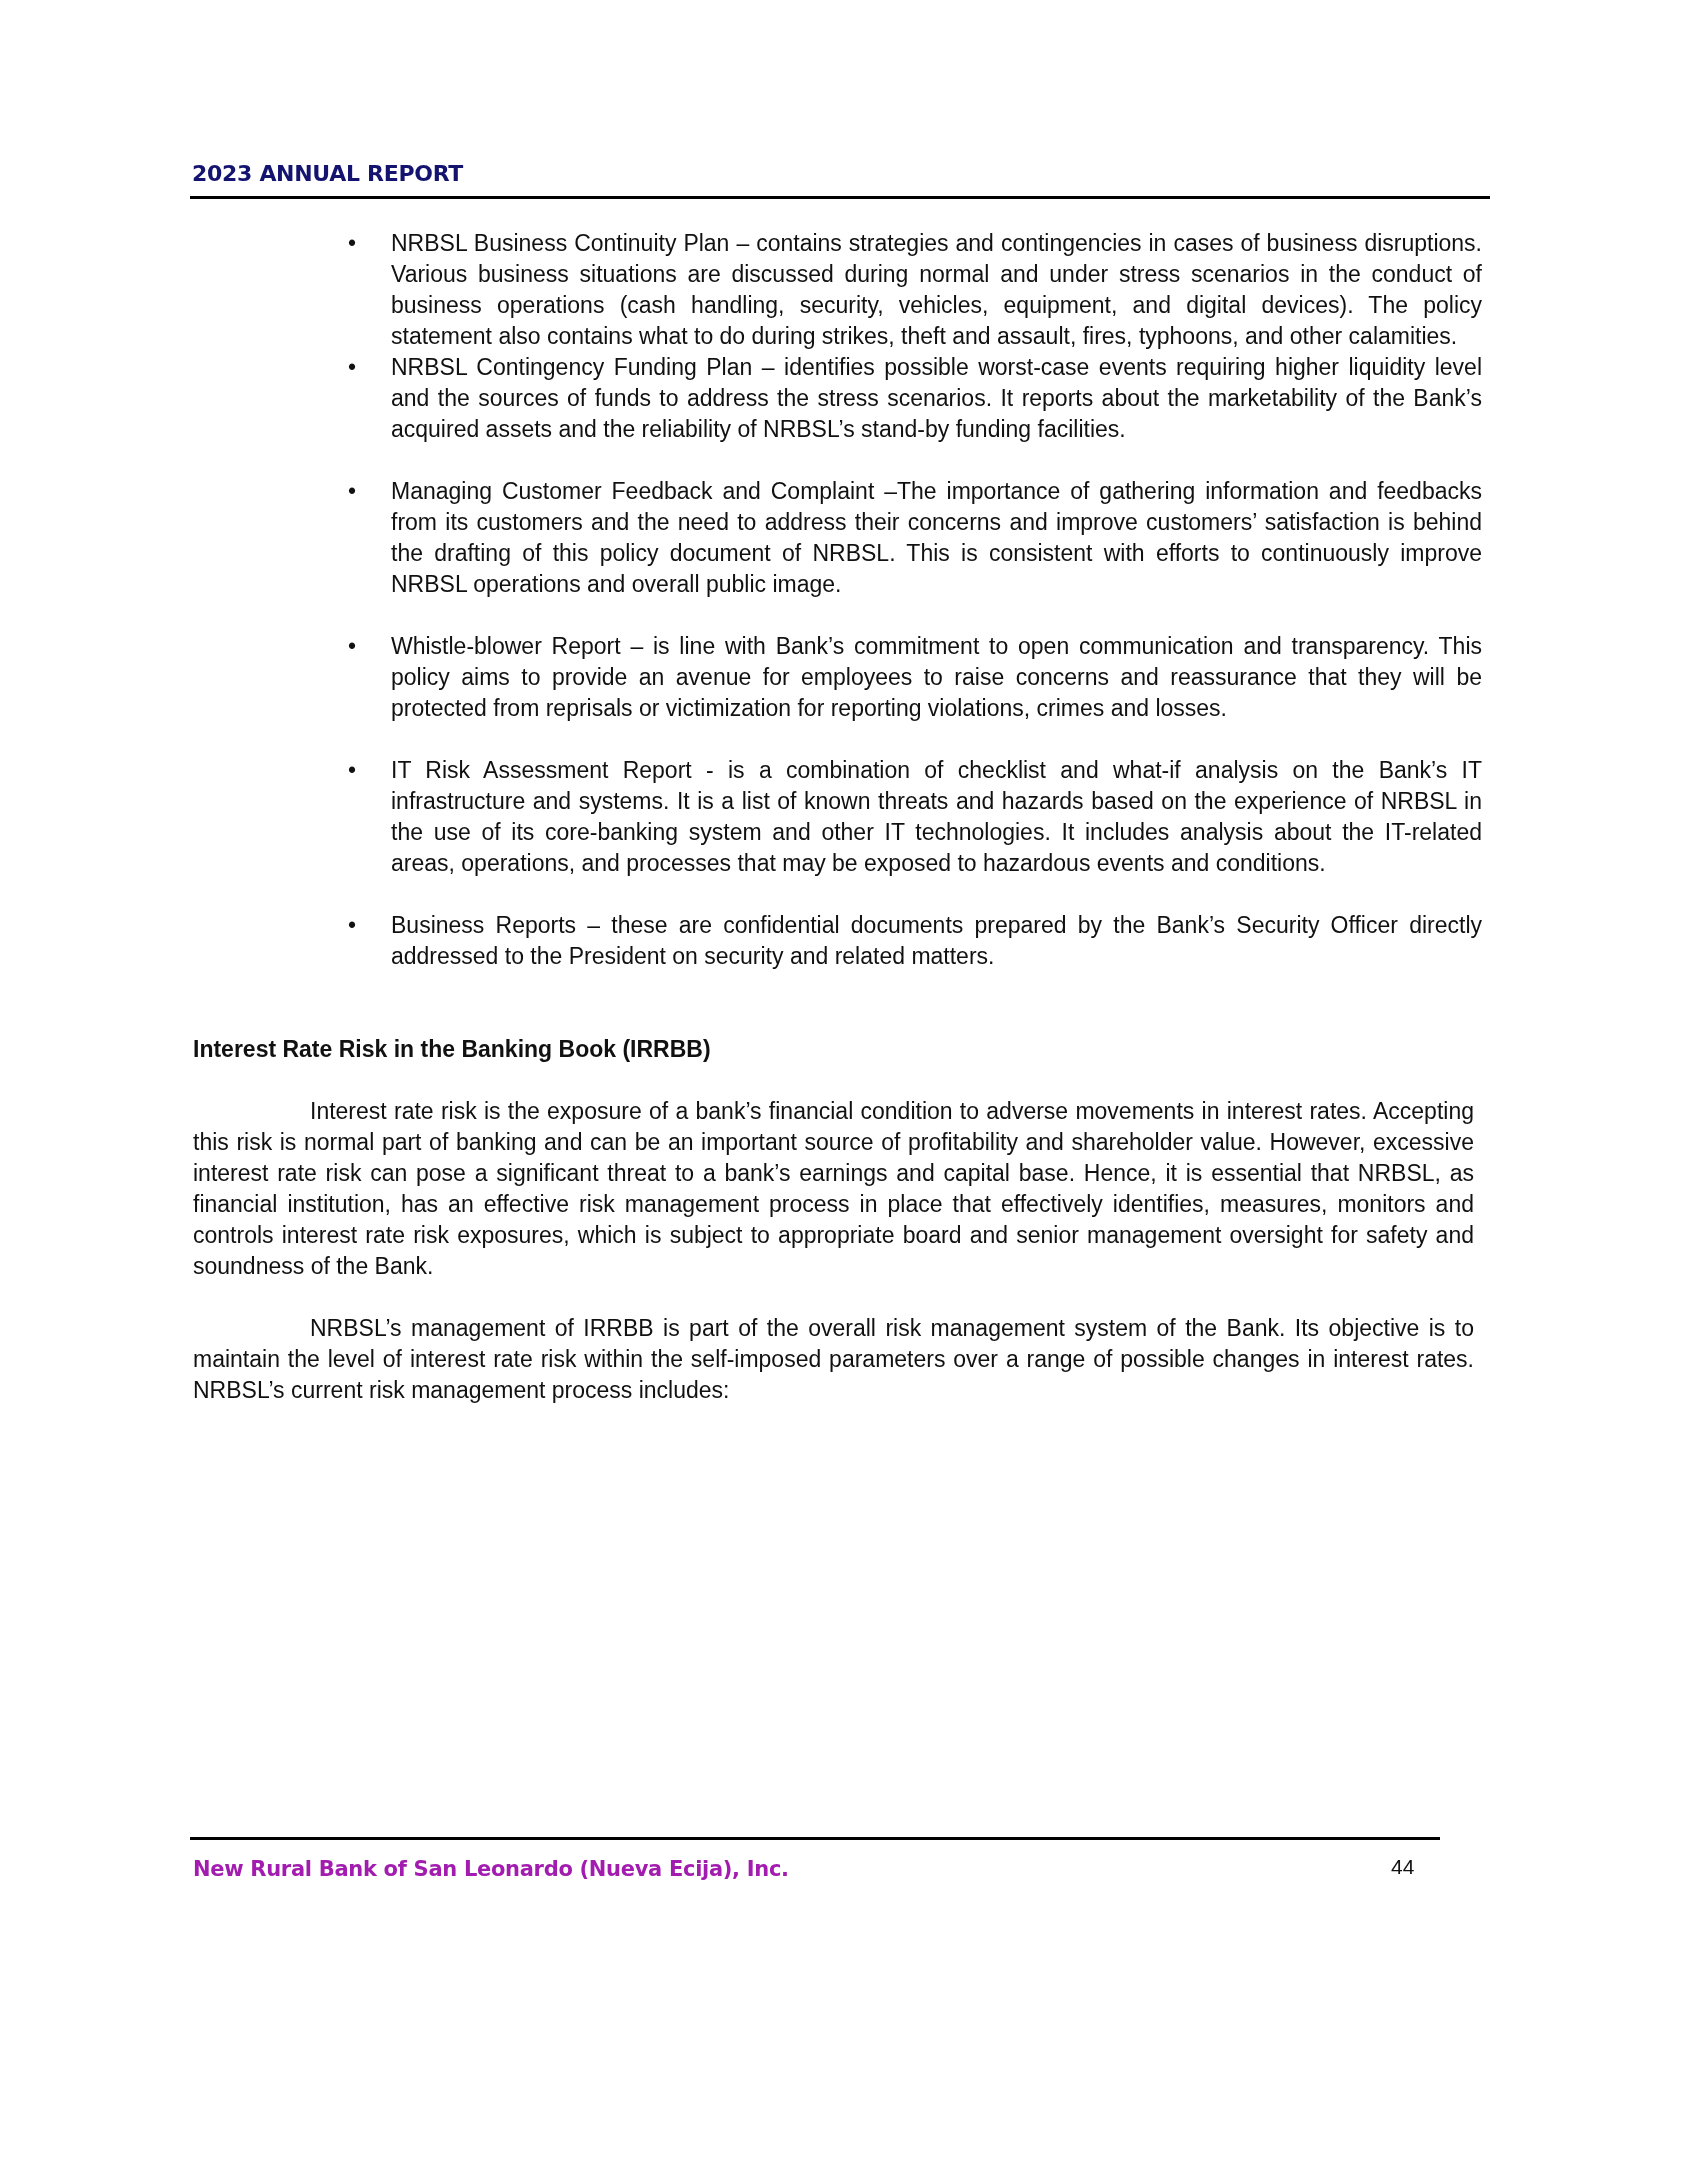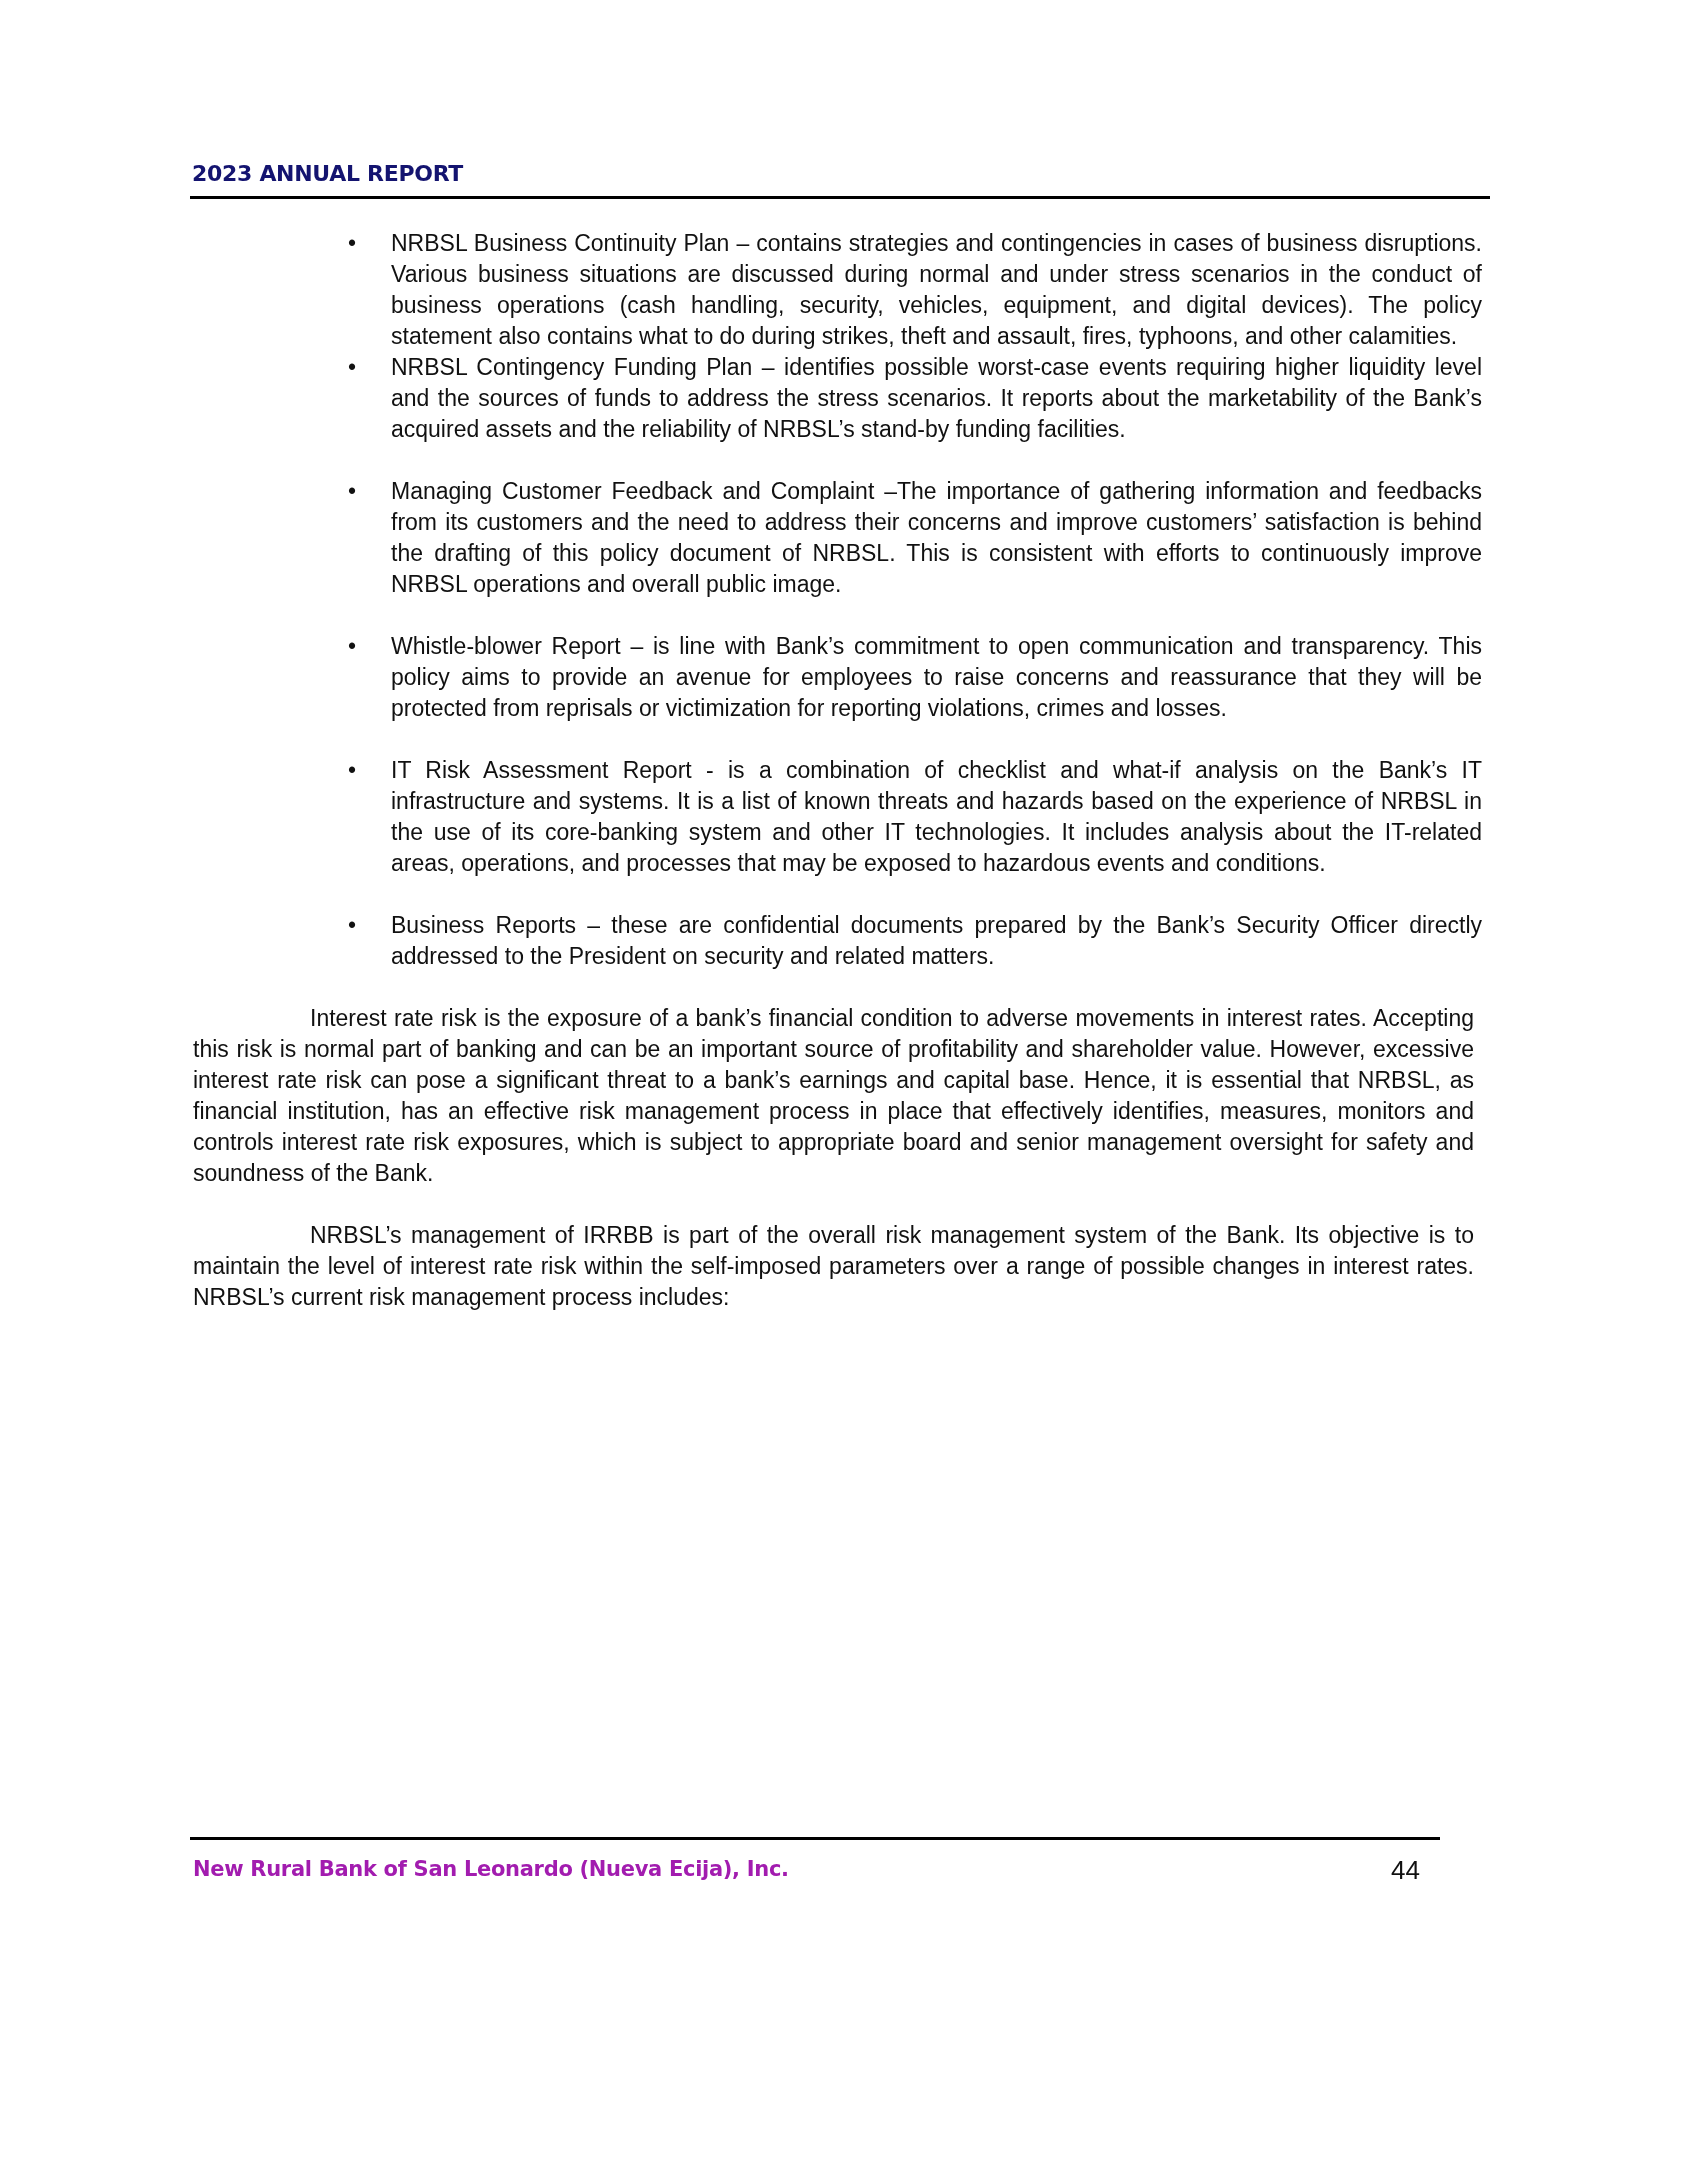--- a/index.html
+++ b/index.html
@@ -12,21 +12,21 @@
   ul.bullets { list-style:none; margin:0; padding:0 0 0 198px; }
   ul.bullets li { position:relative; text-align:justify; margin:0; }
   ul.bullets li .dot { position:absolute; left:-43px; top:0; }
   ul.bullets li.gap { margin-top:31px; }
   b { font-weight:normal; }
   .section-heading { font-weight:bold; margin-top:62px; font-size:23px; }
   p.para { margin:31px 8px 0 0; text-align:justify; text-indent:117px; }
   .ftr-rule { position:absolute; left:190px; top:1837px; width:1250px; height:3px; background:#000; }
   .ftr-name { position:absolute; left:193px; top:1857px; font-family:"DejaVu Sans", sans-serif;
               font-weight:bold; font-size:21px; color:#a21caf; letter-spacing:-0.3px; }
-  .ftr-page { position:absolute; left:1391px; top:1855px; font-size:26px; color:#111; }
+  .ftr-page { position:absolute; left:1391px; top:1855px; font-size:21px; color:#111; }
 </style>
 </head>
 <body>
 
 <div class="hdr-title">2023 ANNUAL REPORT</div>
 <div class="hdr-rule"></div>
 
 <div class="content">
   <ul class="bullets">
     <li>
@@ -48,20 +48,21 @@
     <li class="gap">
       <span class="dot">•</span>
       <b>IT Risk Assessment Report -</b><span> </span><span>is a combination of checklist and what-if analysis on the Bank’s IT infrastructure and systems. It is a list of known threats and hazards based on the experience of NRBSL in the use of its core-banking system and other IT technologies. It includes analysis about the IT-related areas, operations, and processes that may be exposed to hazardous events and conditions.</span>
     </li>
     <li class="gap">
       <span class="dot">•</span>
       <b>Business Reports</b><span> – </span><span>these are confidential documents prepared by the Bank’s Security Officer directly addressed to the President on security and related matters.</span>
     </li>
   </ul>
 
+  <div class="section-heading">Interest Rate Risk in the Banking Book (IRRBB)</div>
   <p class="para">Interest rate risk is the exposure of a bank’s financial condition to adverse movements in interest rates. Accepting this risk is normal part of banking and can be an important source of profitability and shareholder value. However, excessive interest rate risk can pose a significant threat to a bank’s earnings and capital base. Hence, it is essential that NRBSL, as financial institution, has an effective risk management process in place that effectively identifies, measures, monitors and controls interest rate risk exposures, which is subject to appropriate board and senior management oversight for safety and soundness of the Bank.</p>
   <p class="para">NRBSL’s management of IRRBB is part of the overall risk management system of the Bank. Its objective is to maintain the level of interest rate risk within the self-imposed parameters over a range of possible changes in interest rates. NRBSL’s current risk management process includes:</p>
 </div>
 
 <div class="ftr-rule"></div>
 <div class="ftr-name">New Rural Bank of San Leonardo (Nueva Ecija), Inc.</div>
 <div class="ftr-page">44</div>
 
 
 </body></html>

